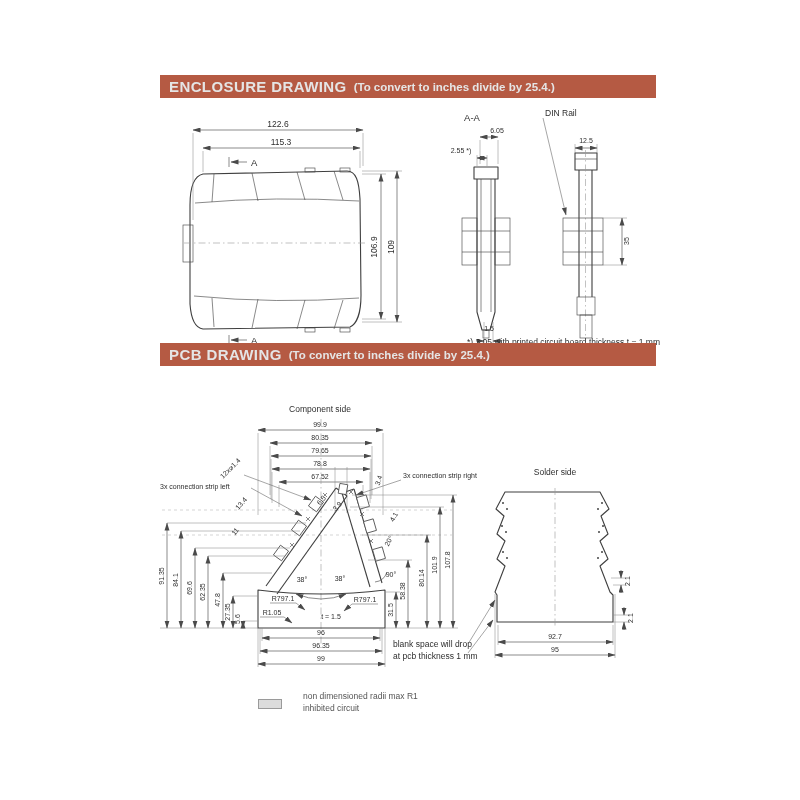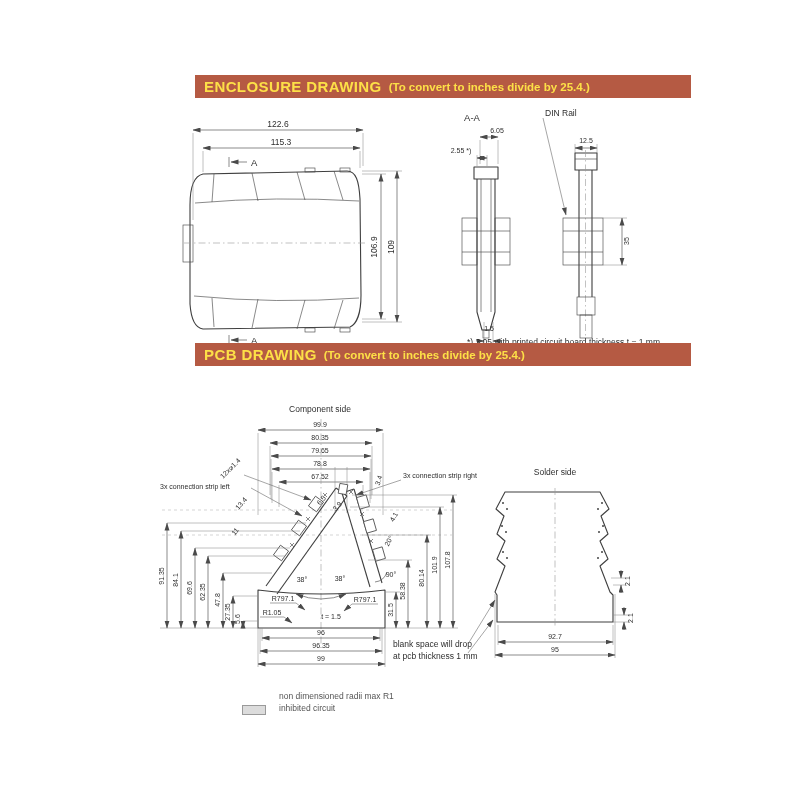--- a/index.html
+++ b/index.html
@@ -1,22 +1,22 @@
 <!DOCTYPE html>
 <html><head>
 <meta charset="utf-8">
 <style>
   html,body{margin:0;padding:0;background:#fff;}
   #page{position:relative;width:800px;height:800px;background:#ffffff;overflow:hidden;
         font-family:"Liberation Sans",sans-serif;}
   .hdr{position:absolute;left:160px;width:496px;height:23px;background:#b55a43;
-       color:#fde047;display:flex;align-items:center;padding-left:9px;box-sizing:border-box;gap:7px;margin-left:35px;}
+       color:#e5e5e5;display:flex;align-items:center;padding-left:9px;box-sizing:border-box;gap:7px;}
   .hdr .big{font-size:15px;font-weight:bold;letter-spacing:.4px;}
   .hdr .small{font-size:11.5px;font-weight:bold;text-align:right;}
-  #legend{position:absolute;left:242px;top:691px;display:flex;gap:13px;align-items:flex-end;}
+  #legend{position:absolute;left:258px;top:691px;display:flex;gap:21px;align-items:center;}
   #legend .swatch{width:22px;height:8px;background:#dcdcdc;border:1px solid #9a9a9a;margin-top:3px;}
   #legend .lg{font-size:8.5px;color:#555;line-height:1.4;}
   svg{position:absolute;left:0;}
   svg .dim{stroke:#5a5a5a;stroke-width:.7;fill:none;}
   svg .ext{stroke:#8d8d8d;stroke-width:.55;fill:none;}
   svg .out{stroke:#3f3f3f;stroke-width:1.1;fill:none;stroke-linejoin:round;}
   svg .thin{stroke:#4a4a4a;stroke-width:.65;fill:none;}
   svg .cl{stroke:#999;stroke-width:.6;stroke-dasharray:7 3 1.5 3;fill:none;}
   svg .dash{stroke:#aaa;stroke-width:.5;stroke-dasharray:3 3;fill:none;}
   svg .tooth{fill:#fff;stroke:#4a4a4a;stroke-width:.8;}

